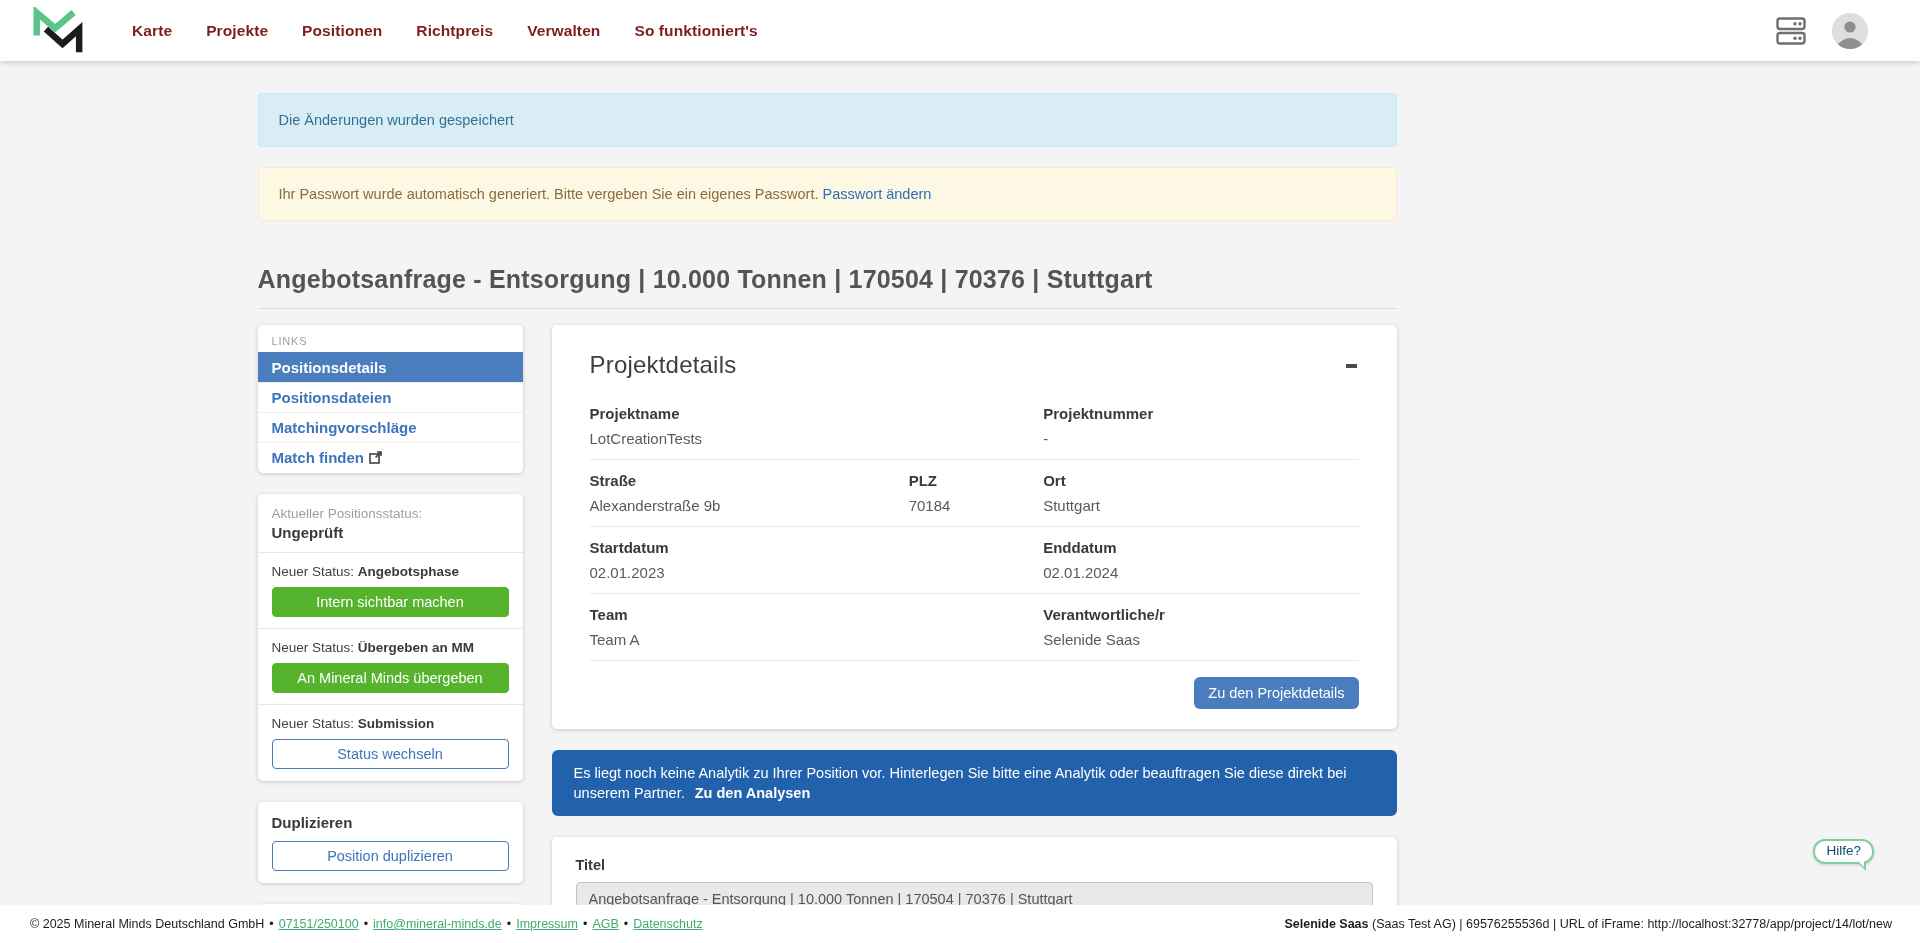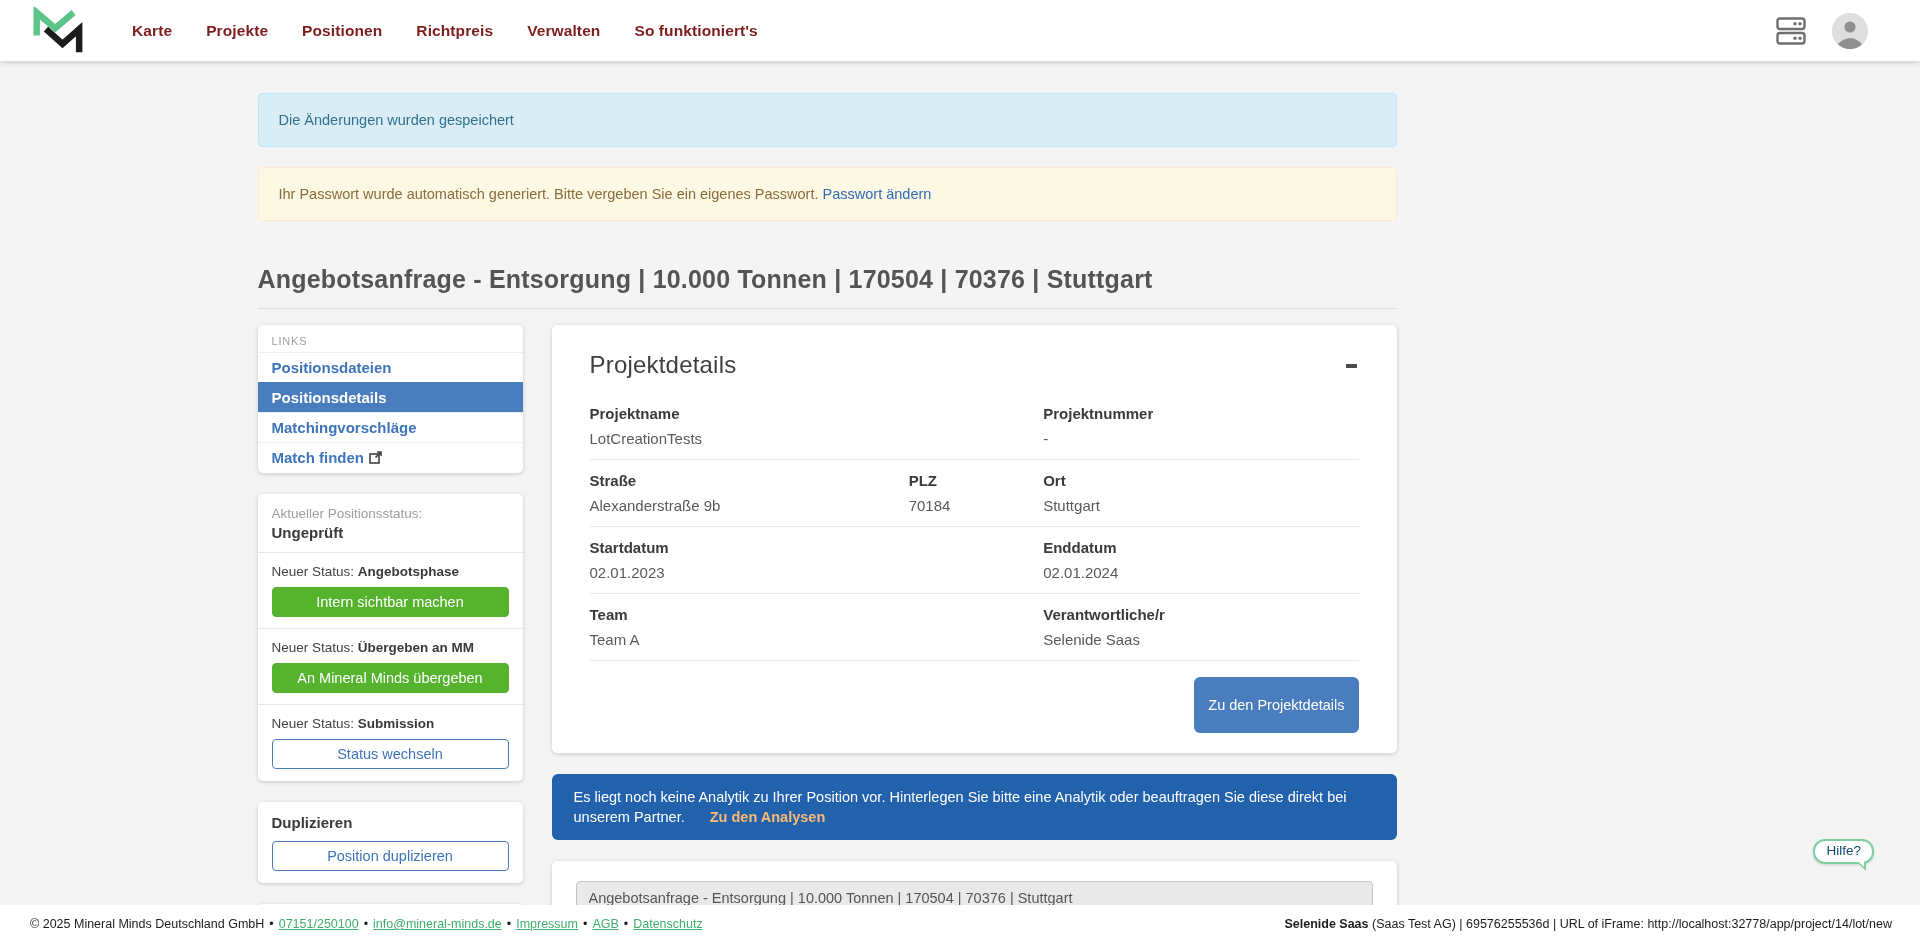--- a/index.html
+++ b/index.html
@@ -94,29 +94,29 @@
   .collapse-bar { width:11px; height:4px; background:#4a4a4a; display:block; }
   .pd-row { display:grid; padding:12px 0; border-top:1px solid #e9e9e9; }
   .pd-row.first { border-top:none; padding-top:0; }
   .cols-2 { grid-template-columns:59% 41%; }
   .cols-3 { grid-template-columns:41.5% 17.5% 41%; }
   .pd-label { font-weight:bold; color:#3a3a3a; font-size:15px; margin-bottom:8px; }
   .pd-value { color:#5a5a5a; font-size:15px; }
   .pd-footer { border-top:1px solid #e9e9e9; padding-top:16px; text-align:right; }
   .btn-blue {
     display:inline-block; width:auto; background:#4a7dbd; color:#ffffff;
-    font-size:14.5px; padding:20px 14px; border-radius:6px; border:none; cursor:pointer;
+    font-size:14.5px; padding:8px 14px; border-radius:6px; border:none; cursor:pointer;
     font-family:"Liberation Sans", sans-serif;
   }
   
   .analytics-banner {
     background:#2261ab; color:#ffffff; border-radius:6px;
     padding:13px 22px; font-size:14.5px; line-height:20px; margin-bottom:21px;
   }
-  .analytics-banner a { color:#fdba74; font-weight:bold; text-decoration:none; margin-left:21px; cursor:pointer; }
+  .analytics-banner a { color:#ffffff; font-weight:bold; text-decoration:none; margin-left:6px; cursor:pointer; }
   
   .form-card { padding:20px 24px; min-height:280px; }
   .form-label { font-size:14.5px; font-weight:bold; color:#3a3a3a; margin-bottom:9px; }
   .form-input {
     width:100%; font-size:14.5px; color:#555555; font-family:"Liberation Sans", sans-serif;
     background:#e9e9e9; border:1px solid #c5c5c5; border-radius:4px; padding:8px 12px;
   }
   .form-help { font-size:13.5px; color:#8a8a8a; margin-top:8px; }
   
   .footer {
@@ -199,22 +199,22 @@
 
     <h1 class="page-title">Angebotsanfrage - Entsorgung | 10.000 Tonnen | 170504 | 70376 | Stuttgart</h1>
     <hr class="title-rule">
 
     <div class="content-row">
 
       <aside class="sidebar">
 
         <div class="card links-card">
           <div class="links-header">LINKS</div>
+          <a class="link-item active">Positionsdetails</a>
           <a class="link-item">Positionsdateien</a>
-          <a class="link-item active">Positionsdetails</a>
           <a class="link-item">Matchingvorschläge</a>
           <a class="link-item"><span>Match finden</span><span class="ext-icon"><svg width="13" height="13" viewBox="0 0 13 13">
                   <rect x="1" y="3" width="9" height="9" fill="none" stroke="#424242" stroke-width="1.6"></rect>
                   <path d="M6.5 6.5 L11.5 1.5 M8 1 H12 V5" fill="none" stroke="#424242" stroke-width="1.6"></path>
                 </svg></span></a>
         </div>
 
         <div class="card status-card">
           <div class="muted-label">Aktueller Positionsstatus:</div>
           <div class="status-current">Ungeprüft</div>
@@ -311,20 +311,21 @@
             <button class="btn-blue">Zu den Projektdetails</button>
           </div>
         </section>
 
         <div class="analytics-banner">
           <span>Es liegt noch keine Analytik zu Ihrer Position vor. Hinterlegen Sie bitte eine Analytik oder beauftragen Sie diese direkt bei unserem Partner.</span>
           <a>Zu den Analysen</a>
         </div>
 
         <section class="card form-card">
+          <div class="form-label">Titel</div>
           <input class="form-input" type="text" disabled="" value="Angebotsanfrage - Entsorgung | 10.000 Tonnen | 170504 | 70376 | Stuttgart" style="">
           <div class="form-help">Erhält den von uns vorgegebenen Titel.</div>
           
         </section>
 
       </main>
     </div>
   </div>
 </div>
 

